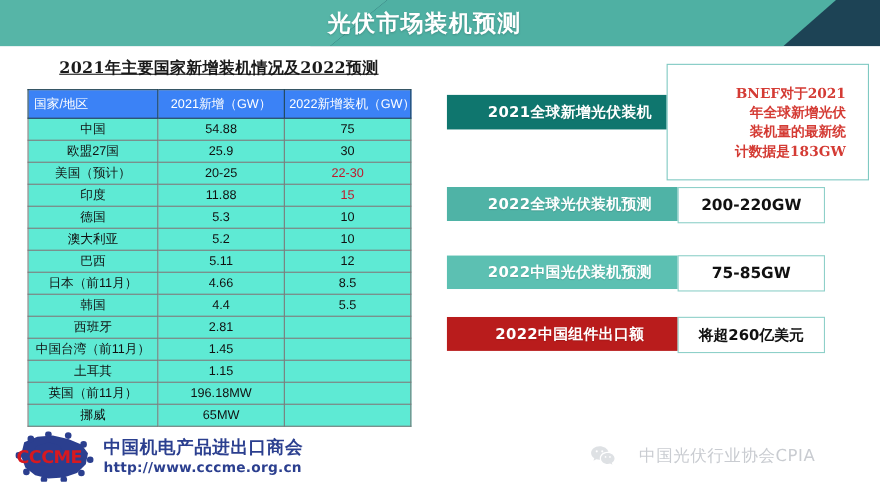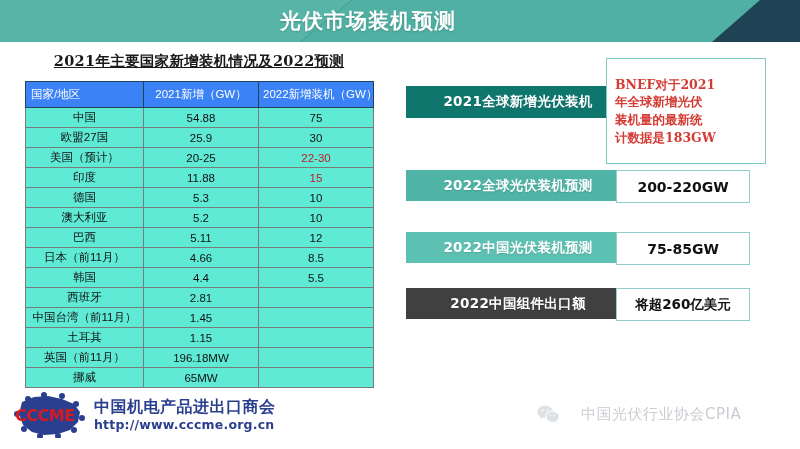--- a/index.html
+++ b/index.html
@@ -13,20 +13,21 @@
 
   
   .header{position:absolute;left:0;top:0;width:800px;height:42px;overflow:hidden;}
   .header-bg{position:absolute;inset:0;}
   .header-title{
     position:absolute;left:0;top:0;width:736px;height:42px;
     display:flex;align-items:center;justify-content:center;
     color:#ffffff;font-size:21px;font-weight:bold;letter-spacing:1px;
     text-shadow:0 1px 2px rgba(0,0,0,.18);
     font-family:"DejaVu Sans","Liberation Sans",sans-serif;
+    padding-left:18px;
   }
 
   
   .table-wrap{position:absolute;left:25px;top:52px;width:348px;}
   .table-caption{
     font-size:14.5px;font-weight:bold;color:#1a1a1a;text-align:center;
     margin:0 0 10px 0;letter-spacing:.3px;
     font-family:"DejaVu Serif","Liberation Serif",serif;
     text-decoration:underline;
   }
@@ -60,23 +61,23 @@
     font-family:"DejaVu Sans","Liberation Sans",sans-serif;
     clip-path:polygon(0 0, calc(100% - 20px) 0, 100% 50%, calc(100% - 20px) 100%, 0 100%);
   }
   .valbox{
     display:flex;align-items:center;justify-content:center;
     background:#ffffff;border:1.4px solid #7fc9c2;
     color:#111;font-weight:bold;
     font-family:"DejaVu Sans","Liberation Sans",sans-serif;
   }
   .valbox.multiline{
-    flex-direction:column;align-items:flex-start;justify-content:center;
+    flex-direction:column;align-items:flex-end;justify-content:center;
     color:#d43b34;font-weight:bold;font-size:12.5px;line-height:1.42;
-    padding:6px 8px;text-align:center;
+    padding:6px 20px;text-align:center;
     font-family:"DejaVu Serif","Liberation Serif",serif;
   }
   .valbox .ln{display:block;white-space:nowrap;}
 
   
   .footer-left{position:absolute;left:14px;top:392px;display:flex;align-items:center;gap:6px;}
   .cccme-mark{position:relative;width:74px;height:46px;}
   .cccme-text{display:flex;flex-direction:column;justify-content:center;line-height:1.25;}
   .cccme-cn{color:#2b3f8f;font-size:16px;font-weight:bold;letter-spacing:.5px;
             font-family:"DejaVu Sans","Liberation Sans",sans-serif;}
@@ -212,21 +213,21 @@
   </div>
 
   <div class="callout" style="left:406px;top:232px;">
     <div class="chev" style="width:192px;height:31px;background:#5cc0b2;">2022中国光伏装机预测</div>
   </div>
   <div class="valbox" style="position:absolute;left:616px;top:232px;width:132px;height:31px;font-size:14px;border-color:#8ed0c9;">
     <span>75-85GW</span>
   </div>
 
   <div class="callout" style="left:406px;top:288px;">
-    <div class="chev" style="width:192px;height:31px;background:#404040;">2022中国组件出口额</div>
+    <div class="chev" style="width:192px;height:31px;background:#b91c1c;">2022中国组件出口额</div>
   </div>
   <div class="valbox" style="position:absolute;left:616px;top:288px;width:132px;height:31px;font-size:13.5px;border-color:#8ed0c9;">
     <span>将超260亿美元</span>
   </div>
 
   <div class="footer-left">
     <div class="cccme-mark">
       <svg width="74" height="46" viewBox="0 0 74 46">
         <g fill="#2b3f8f">
           <path d="M8 10 L20 5 L34 4 L48 7 L60 12 L66 20 L64 30 L56 38 L44 42 L30 43 L18 40 L9 33 L5 22 Z

